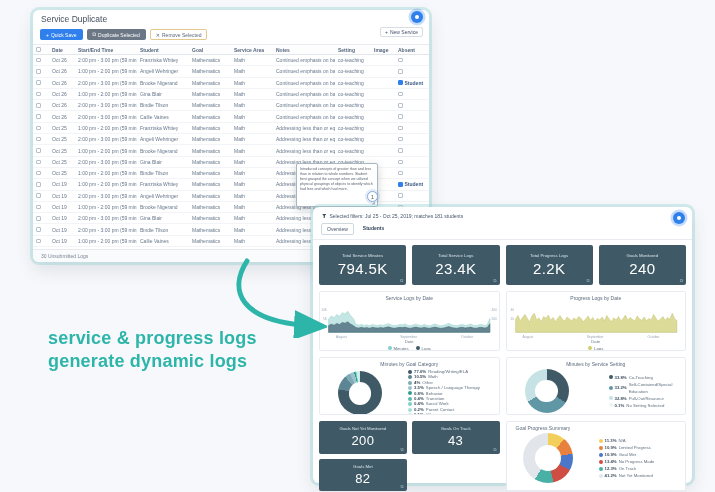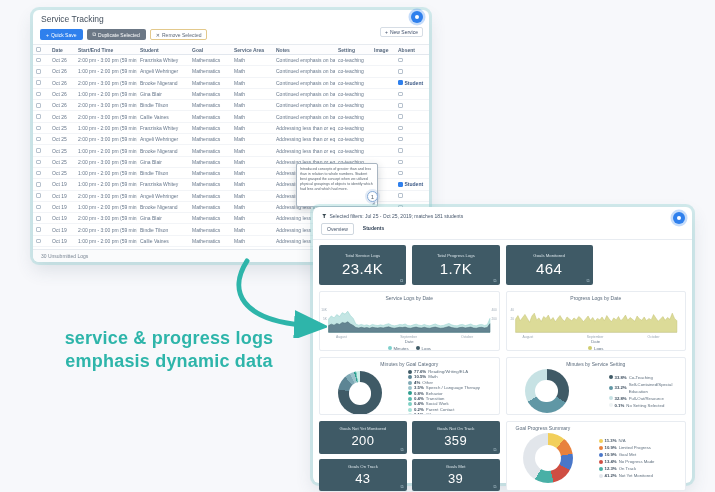--- a/index.html
+++ b/index.html
@@ -98,29 +98,29 @@
   .ml-setting { margin-left:40px; }
   .ml-progress { margin-left:26px; }
   .legend-list.roomy li { line-height:7px; }
 
   .bottom-row { height:70px; }
   .goal-cards { display:grid; grid-template-columns:1fr 1fr; grid-template-rows:1fr 1fr; gap:5px; }
   .goal-card { height:auto; }
   .goal-card .stat-value { font-size:13px; }
 
   
-  .note-text { position:absolute; left:48px; top:327px; width:242px; text-align:center; z-index:3;
+  .note-text { position:absolute; left:48px; top:327px; width:242px; z-index:3;
                font-size:18px; font-weight:bold; color:#2eb5aa; line-height:1.25; letter-spacing:.2px; }
   .arrow-svg { position:absolute; left:232px; top:256px; width:95px; height:82px; z-index:6; }
 </style>
 </head>
 <body>
 
 <div class="win win-table">
-  <div class="tt-title">Service Tracking</div>
+  <div class="tt-title">Service Duplicate</div>
   <span class="beacon beacon-table"></span>
   <div class="toolbar">
     <span class="btn btn-blue">
         <span>+</span>
         <span>Quick Save</span>
       </span>
     <span class="btn btn-gray">
         <span>⧉</span>
         <span>Duplicate Selected</span>
       </span>
@@ -431,21 +431,21 @@
 
   <div class="note-popup">
     <span>Introduced concepts of greater than and less than in relation to whole numbers. Student best grasped the concept when we utilized physical groupings of objects to identify which had less and which had more.</span>
     <span class="resize-corner">◢</span>
   </div>
   <div class="step-badge">1</div>
 </div>
 
 <div class="note-text">
   <div>service &amp; progress logs</div>
-  <div>emphasis dynamic data</div>
+  <div>generate dynamic logs</div>
 </div>
 <svg class="arrow-svg" viewBox="0 0 95 82">
   <defs>
     <marker id="ah" markerWidth="7" markerHeight="7" refX="4" refY="3" orient="auto">
       <path d="M0,0 L7,3 L0,6 z" fill="#2eb5aa"></path>
     </marker>
   </defs>
   <path d="M 15 5 C -3 33, 5 66, 82 70" fill="none" stroke="#2eb5aa" stroke-width="5" stroke-linecap="round" marker-end="url(#ah)"></path>
 </svg>
 
@@ -456,32 +456,37 @@
     <span>Selected filters: Jul 25 - Oct 25, 2019; matches 181 students</span>
   </div>
   <div class="tabs">
     <span class="tab active">Overview</span>
     <span class="tab plain">Students</span>
   </div>
 
   <div class="dash-body">
     <div class="stats-grid">
         <div class="stat-card ">
+       <div class="stat-label">Total Service Minutes</div>
+       <div class="stat-value">794.5K</div>
+       <span class="expand-icon">⧉</span>
+     </div>
+        <div class="stat-card ">
        <div class="stat-label">Total Service Logs</div>
        <div class="stat-value">23.4K</div>
        <span class="expand-icon">⧉</span>
      </div>
         <div class="stat-card ">
        <div class="stat-label">Total Progress Logs</div>
-       <div class="stat-value">1.7K</div>
+       <div class="stat-value">2.2K</div>
        <span class="expand-icon">⧉</span>
      </div>
         <div class="stat-card ">
        <div class="stat-label">Goals Monitored</div>
-       <div class="stat-value">464</div>
+       <div class="stat-value">240</div>
        <span class="expand-icon">⧉</span>
      </div>
       </div>
 
     <div class="two-grid">
       <div class="panel chart-panel">
         <div class="panel-title">Service Logs by Date</div>
         <svg class="area" viewBox="0 0 166 36" preserveAspectRatio="none">
             <line x1="8" y1="33" x2="158" y2="33" stroke="#ccd4dc" stroke-width="0.5"></line>
             <polygon points="8,33 8.0,18.1 10.5,14.6 13.1,16.8 15.6,13.0 18.2,15.2 20.7,10.9 23.3,12.5 25.8,9.2 28.3,14.1 30.9,17.3 33.4,23.8 36.0,24.9 38.5,24.1 41.1,25.2 43.6,24.6 46.1,25.7 48.7,24.1 51.2,24.9 53.8,25.4 56.3,24.6 58.8,25.2 61.4,24.1 63.9,23.3 66.5,24.9 69.0,25.7 71.6,25.2 74.1,24.1 76.6,24.6 79.2,23.6 81.7,25.4 84.3,25.7 86.8,24.6 89.4,23.8 91.9,24.9 94.4,25.4 97.0,24.1 99.5,25.2 102.1,25.7 104.6,24.6 107.2,23.6 109.7,24.9 112.2,25.7 114.8,25.2 117.3,24.1 119.9,23.0 122.4,24.6 124.9,25.4 127.5,25.7 130.0,24.6 132.6,24.1 135.1,25.4 137.7,24.6 140.2,23.6 142.7,25.2 145.3,25.7 147.8,24.6 150.4,24.1 152.9,25.2 155.5,24.6 158.0,17.3 158,33" fill="#bfe4e2" fill-opacity="0.92" stroke="#8fcfcb" stroke-width="0.5"></polygon>
@@ -607,32 +612,27 @@
     </div>
 
     <div class="two-grid bottom-row">
       <div class="goal-cards">
           <div class="stat-card goal-card">
        <div class="stat-label">Goals Not Yet Monitored</div>
        <div class="stat-value">200</div>
        <span class="expand-icon">⧉</span>
      </div>
           <div class="stat-card goal-card">
-       <div class="stat-label">Goals Not On Track</div>
-       <div class="stat-value">359</div>
-       <span class="expand-icon">⧉</span>
-     </div>
-          <div class="stat-card goal-card">
        <div class="stat-label">Goals On Track</div>
        <div class="stat-value">43</div>
        <span class="expand-icon">⧉</span>
      </div>
           <div class="stat-card goal-card">
        <div class="stat-label">Goals Met</div>
-       <div class="stat-value">39</div>
+       <div class="stat-value">82</div>
        <span class="expand-icon">⧉</span>
      </div>
         </div>
       <div class="panel">
         <div class="panel-title left">Goal Progress Summary</div>
         <div class="donut-body">
           <div class="donut d50" style="background: conic-gradient(rgb(242, 207, 91) 0%, rgb(242, 207, 91) 11.3%, rgb(232, 129, 61) 11.3%, rgb(232, 129, 61) 22.2%, rgb(74, 119, 201) 22.2%, rgb(74, 119, 201) 33.1%, rgb(207, 78, 67) 33.1%, rgb(207, 78, 67) 46.5%, rgb(73, 176, 166) 46.5%, rgb(73, 176, 166) 58.8%, rgb(226, 230, 235) 58.8%, rgb(226, 230, 235) 100%);"></div>
           <ul class="legend-list roomy ml-progress">
               <li>
        <span class="ldot" style="background:#f2cf5b"></span>

